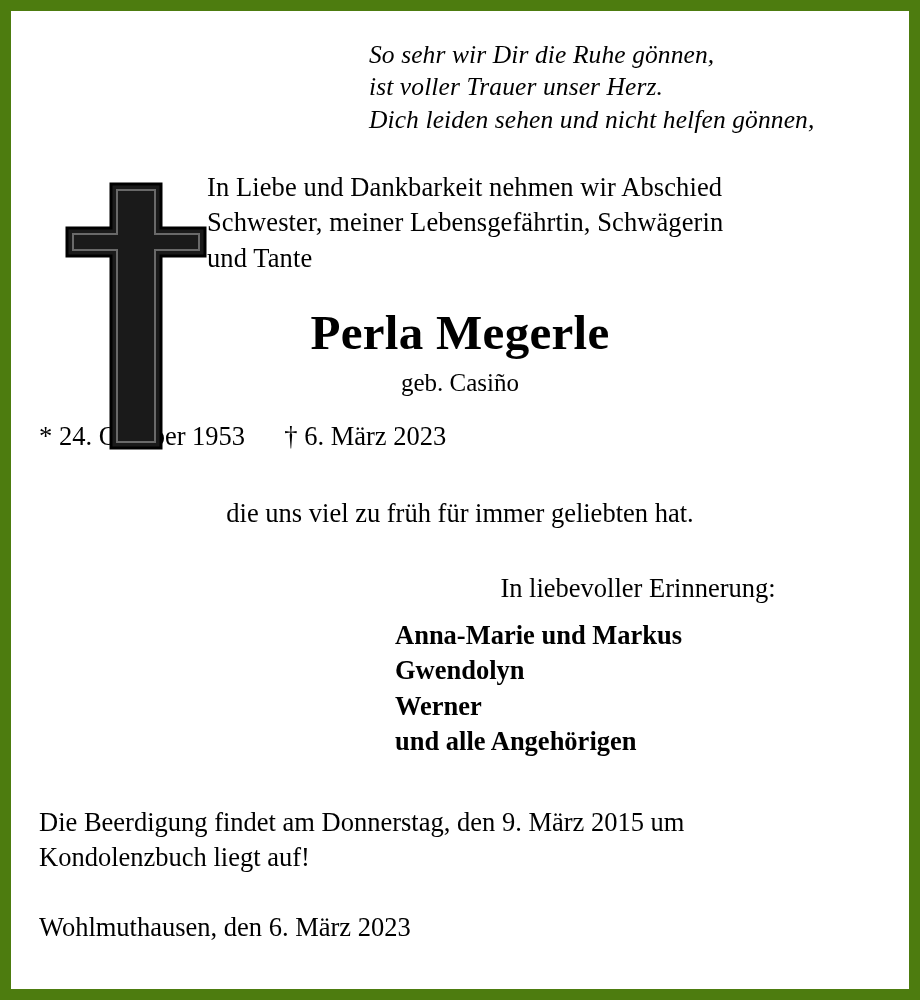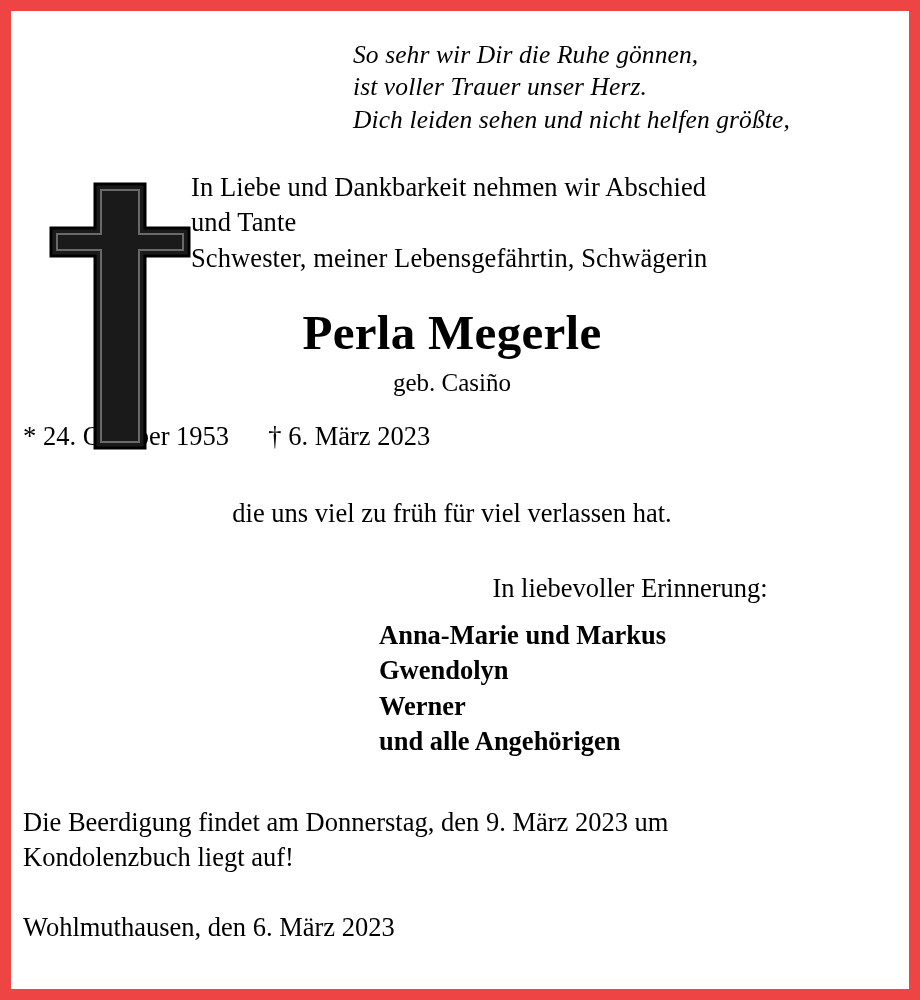--- a/index.html
+++ b/index.html
@@ -13,22 +13,22 @@
     font-family: "Liberation Serif", serif;
     color: #000000;
     overflow: hidden;
   }
   .obituary {
     position: relative;
     box-sizing: border-box;
     width: 920px;
     height: 1000px;
     background: #ffffff;
-    border: 11px solid #ef4444;
-    padding: 22px 28px 0 12px;
+    border: 11px solid #4d7c0f;
+    padding: 22px 28px 0 28px;
   }
   .poem {
     margin: 6px 0 0 0;
     padding-left: 330px;
     font-style: italic;
     font-size: 25.5px;
     line-height: 1.27;
     letter-spacing: 0.1px;
   }
   .poem div {
@@ -111,58 +111,58 @@
   }
 </style>
 </head>
 <body>
 
 <div class="obituary">
 
   <div class="poem">
     <div>So sehr wir Dir die Ruhe gönnen,</div>
     <div>ist voller Trauer unser Herz.</div>
-    <div>Dich leiden sehen und nicht helfen größte,</div>
+    <div>Dich leiden sehen und nicht helfen gönnen,</div>
   </div>
 
   <div class="body-block">
     <div class="cross-wrap">
       <svg width="160" height="290" viewBox="0 0 160 290" xmlns="http://www.w3.org/2000/svg">
         <g>
           <path d="M62 8 L112 8 L112 52 L156 52 L156 80 L112 80 L112 272 L62 272 L62 80 L18 80 L18 52 L62 52 Z" fill="#1a1a1a" stroke="#000000" stroke-width="3"></path>
           <path d="M68 14 L106 14 L106 58 L150 58 L150 74 L106 74 L106 266 L68 266 L68 74 L24 74 L24 58 L68 58 Z" fill="none" stroke="#ffffff" stroke-width="2" opacity="0.35"></path>
         </g>
       </svg>
     </div>
 
     <div class="intro">
       <div>In Liebe und Dankbarkeit nehmen wir Abschied</div>
+      <div>Schwester, meiner Lebensgefährtin, Schwägerin</div>
       <div>und Tante</div>
-      <div>Schwester, meiner Lebensgefährtin, Schwägerin</div>
     </div>
 
     <div class="name">Perla Megerle</div>
     <div class="maiden">geb. Casiño</div>
     <div class="dates">
       <span>* 24. Oktober 1953</span>
       <span class="gap"></span>
       <span>† 6. März 2023</span>
     </div>
   </div>
 
-  <div class="closing-line">die uns viel zu früh für viel verlassen hat.</div>
+  <div class="closing-line">die uns viel zu früh für immer geliebten hat.</div>
 
   <div class="memory-block">
     <div class="memory-title">In liebevoller Erinnerung:</div>
     <div class="mourner">Anna-Marie und Markus</div>
     <div class="mourner">Gwendolyn</div>
     <div class="mourner">Werner</div>
     <div class="mourner">und alle Angehörigen</div>
   </div>
 
   <div class="funeral">
-    <div>Die Beerdigung findet am Donnerstag, den 9. März 2023 um</div>
+    <div>Die Beerdigung findet am Donnerstag, den 9. März 2015 um</div>
     <div>Kondolenzbuch liegt auf!</div>
   </div>
 
   <div class="place-date">Wohlmuthausen, den 6. März 2023</div>
 
 </div>
 
 </body></html>

